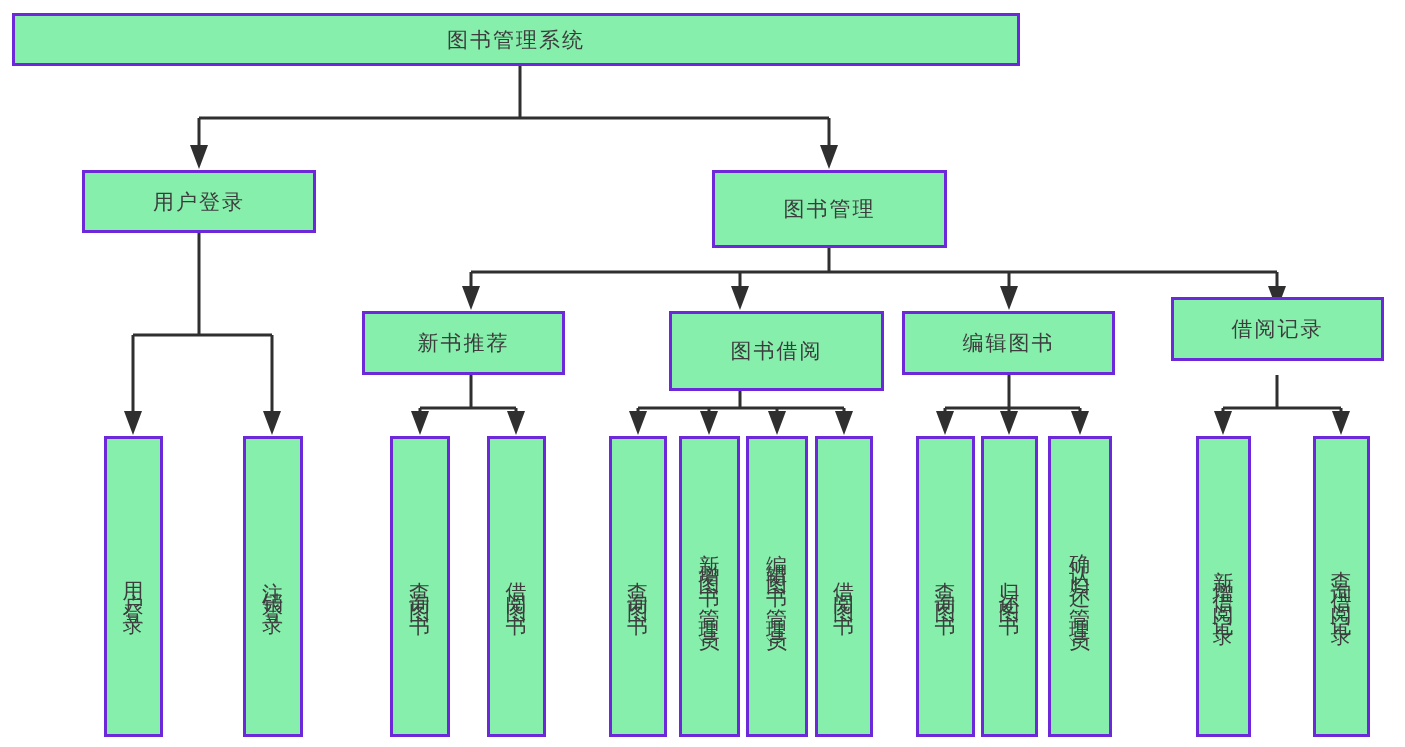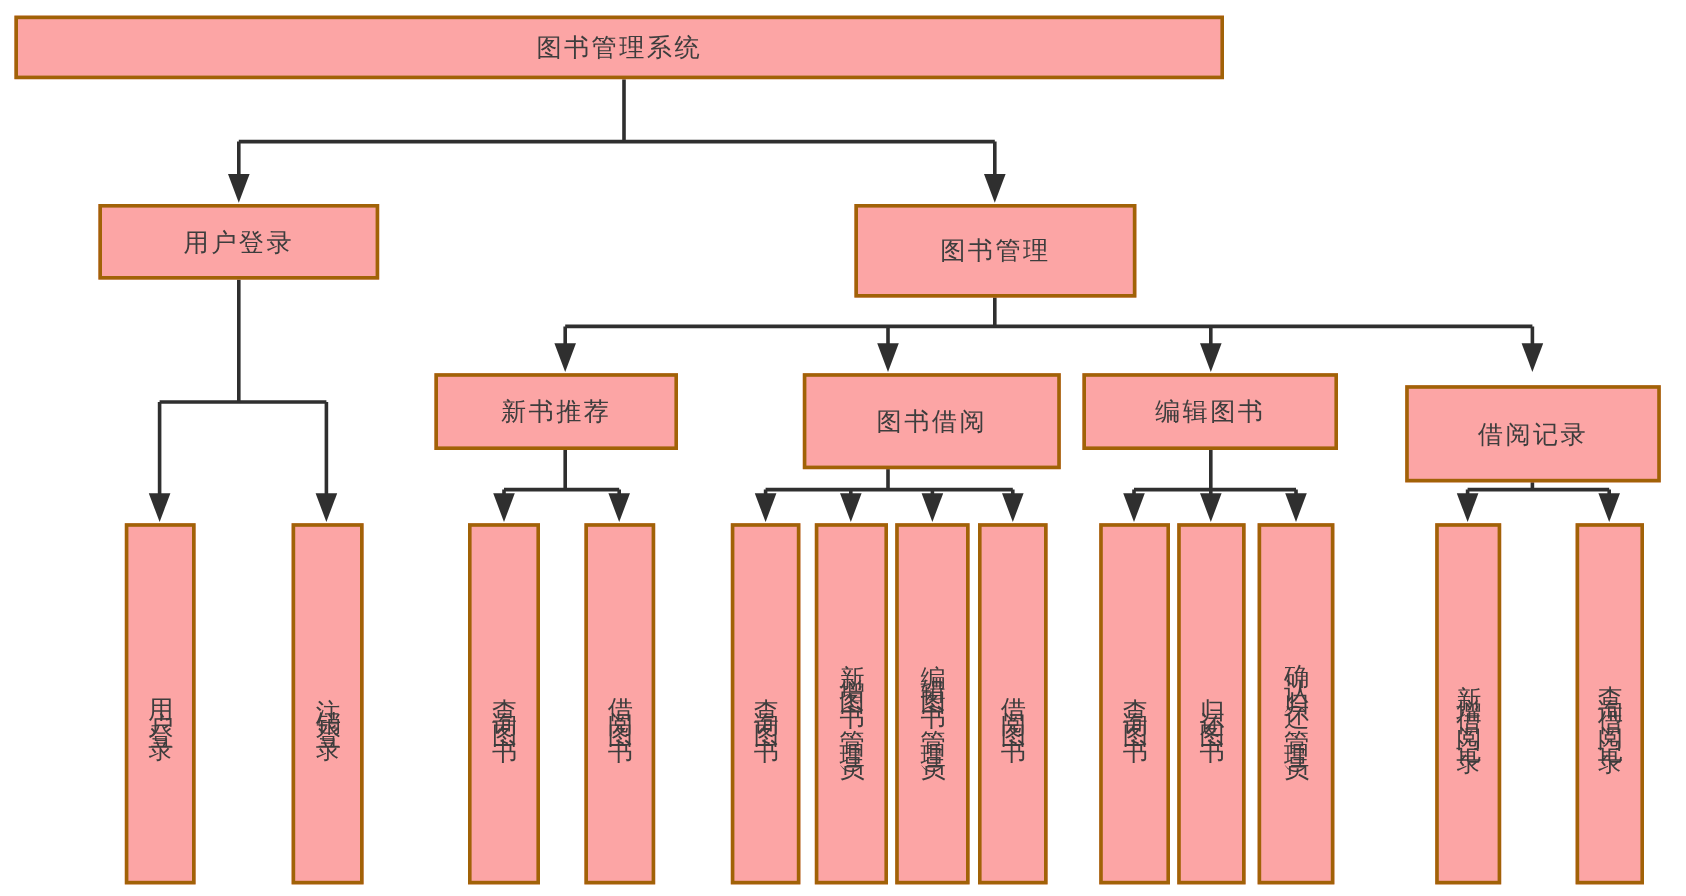--- a/index.html
+++ b/index.html
@@ -2,22 +2,22 @@
 <html><head>
 <meta charset="utf-8">
 <style>
   html,body{margin:0;padding:0;background:#ffffff;}
   .canvas{
     position:relative;width:1405px;height:747px;background:#ffffff;overflow:hidden;
     font-family:"Liberation Sans","DejaVu Sans",sans-serif;
   }
   svg.connectors{position:absolute;left:0;top:0;width:1405px;height:747px;z-index:1;}
   .box{
-    position:absolute;box-sizing:border-box;background:#fca5a5;
-    border:3px solid #a16207;display:flex;align-items:center;justify-content:center;
+    position:absolute;box-sizing:border-box;background:#86efac;
+    border:3px solid #6d28d9;display:flex;align-items:center;justify-content:center;
     color:#3d3d3d;z-index:2;
   }
   .hbox .lbl{font-size:21px;letter-spacing:2px;white-space:nowrap;}
   .vbox .lbl{
     writing-mode:vertical-rl;text-orientation:mixed;
     font-size:21px;letter-spacing:11px;line-height:1.1;white-space:nowrap;
   }
   .watermark{
     position:absolute;right:8px;bottom:7px;z-index:5;
     font-size:22px;letter-spacing:1px;color:#c3c3c3;white-space:nowrap;
@@ -76,21 +76,21 @@
 
   <div class="box hbox" style="left:362px;top:311px;width:203px;height:64px">
     <span class="lbl">新书推荐</span>
   </div>
   <div class="box hbox" style="left:669px;top:311px;width:215px;height:80px">
     <span class="lbl">图书借阅</span>
   </div>
   <div class="box hbox" style="left:902px;top:311px;width:213px;height:64px">
     <span class="lbl">编辑图书</span>
   </div>
-  <div class="box hbox" style="left:1171px;top:321px;width:213px;height:81px">
+  <div class="box hbox" style="left:1171px;top:297px;width:213px;height:64px">
     <span class="lbl">借阅记录</span>
   </div>
 
   <div class="box vbox" style="left:104px;top:436px;width:59px;height:301px">
     <span class="lbl">用户登录</span>
   </div>
   <div class="box vbox" style="left:243px;top:436px;width:60px;height:301px">
     <span class="lbl">注销登录</span>
   </div>
 

